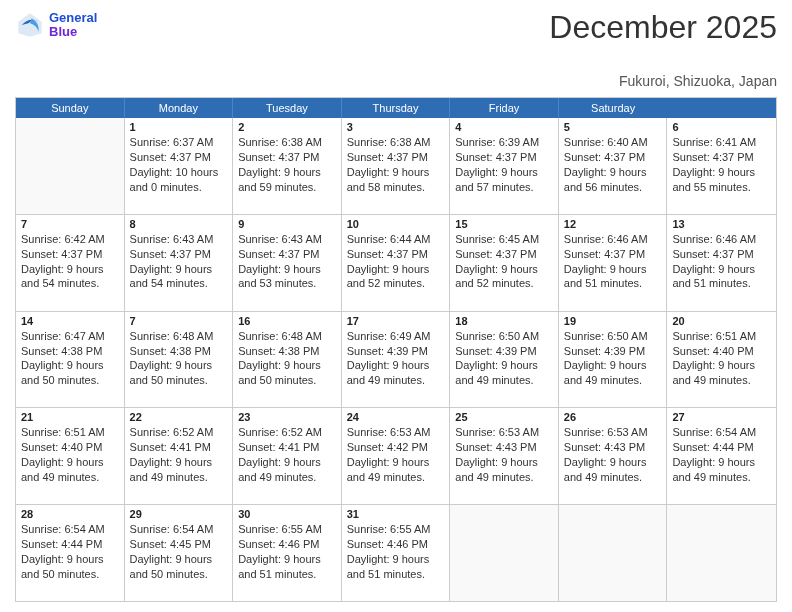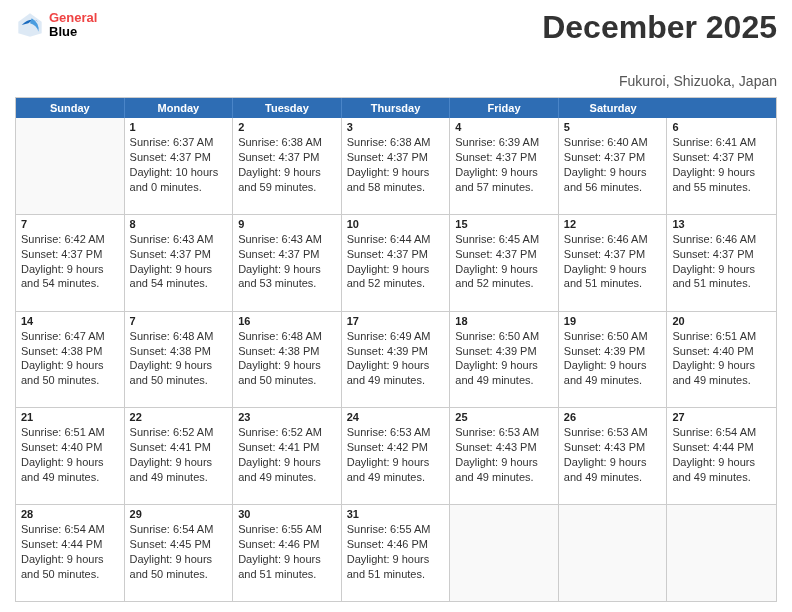--- a/index.html
+++ b/index.html
@@ -28,32 +28,32 @@
       align-items: center;
       gap: 4px;
     }
     .logo-text {
       display: flex;
       flex-direction: column;
       font-size: 13px;
       font-weight: bold;
       line-height: 1.1;
     }
-    .logo-text .general { color: #ef4444; }
-    .logo-text .blue { color: #000000; }
+    .logo-text .general { color: #1d4ed8; }
+    .logo-text .blue { color: #6d28d9; }
     .logo-icon {
       width: 30px;
       height: 30px;
     }
     .title-block {
       text-align: right;
     }
     .month-title {
       font-size: 32px;
-      font-weight: bold;
+      font-weight: normal;
       color: #333;
       line-height: 1.1;
       text-align: right;
     }
     .subtitle {
       font-size: 14px;
       color: #555;
       margin-top: 28px;
     }
     .calendar {
@@ -63,21 +63,21 @@
       border: 1px solid #ccc;
     }
     .cal-header {
       display: grid;
       grid-template-columns: repeat(7, 1fr);
       background: #2e6db4;
     }
     .cal-header-cell {
       color: #fff;
       font-size: 11px;
-      font-weight: bold;
+      font-weight: normal;
       padding: 4px 4px;
       text-align: center;
       border-right: 1px solid #4a85c8;
     }
     .cal-header-cell:last-child { border-right: none; }
     .cal-body {
       flex: 1;
       display: flex;
       flex-direction: column;
     }

